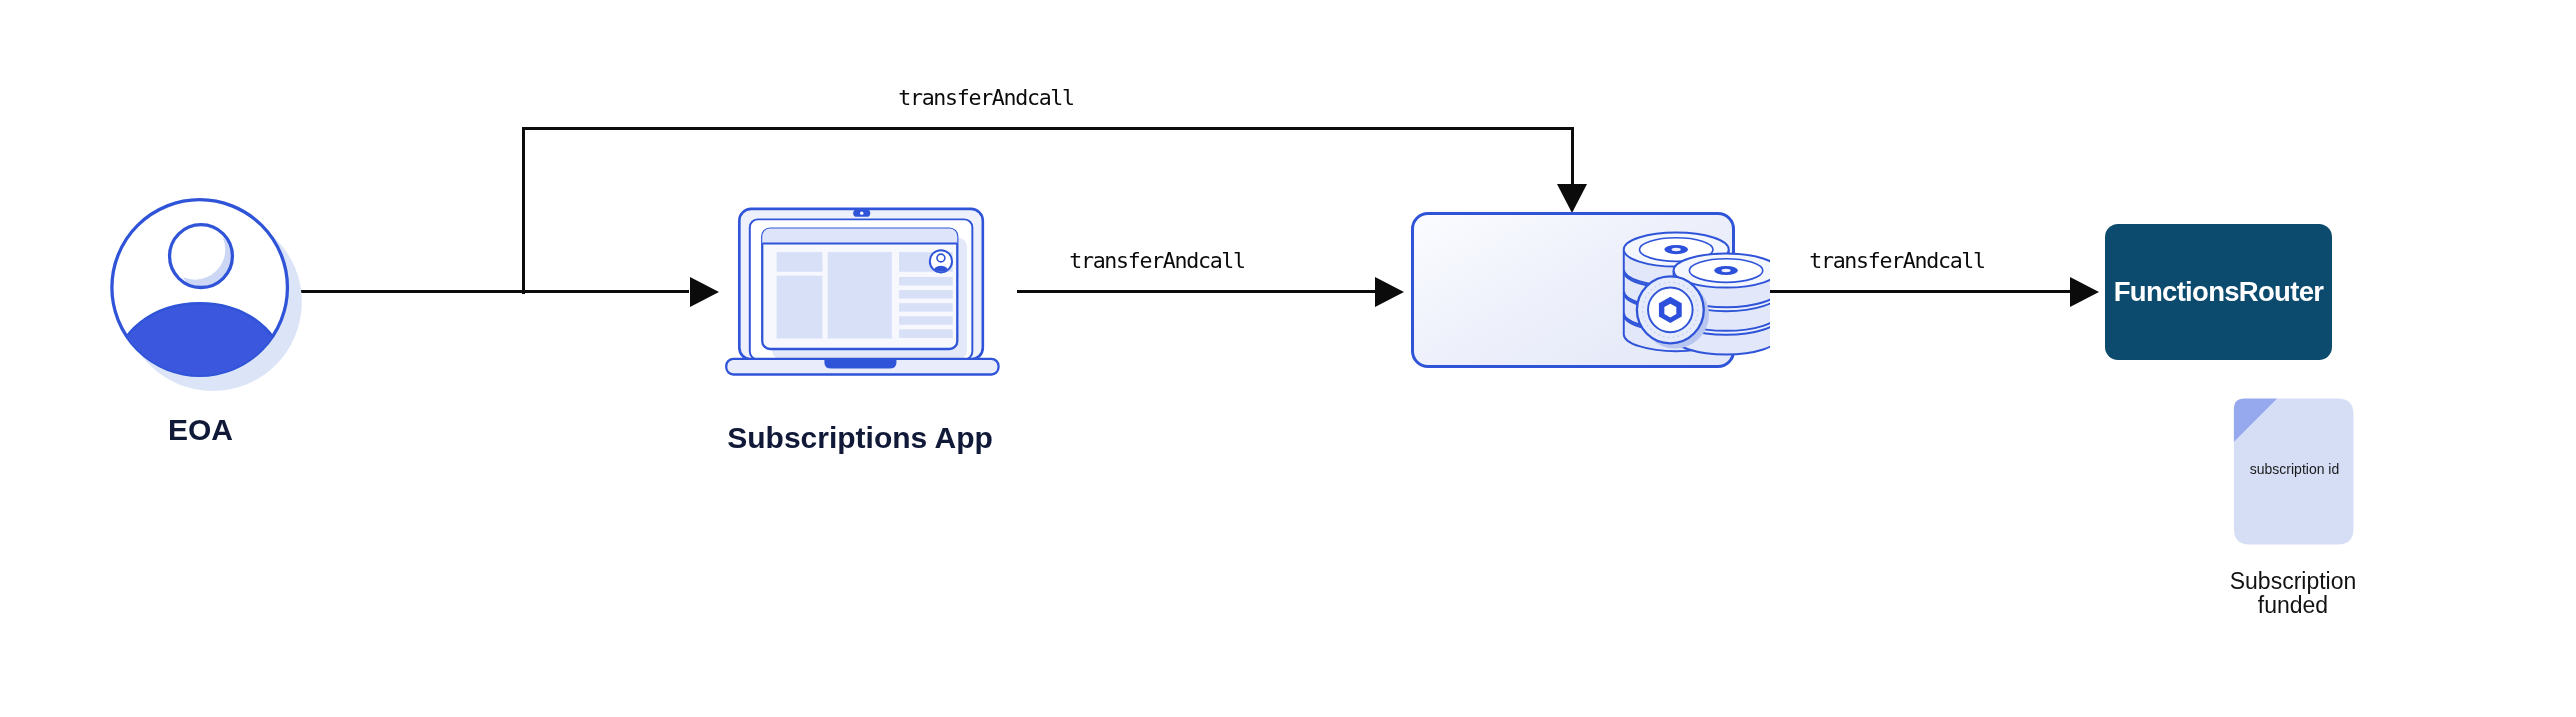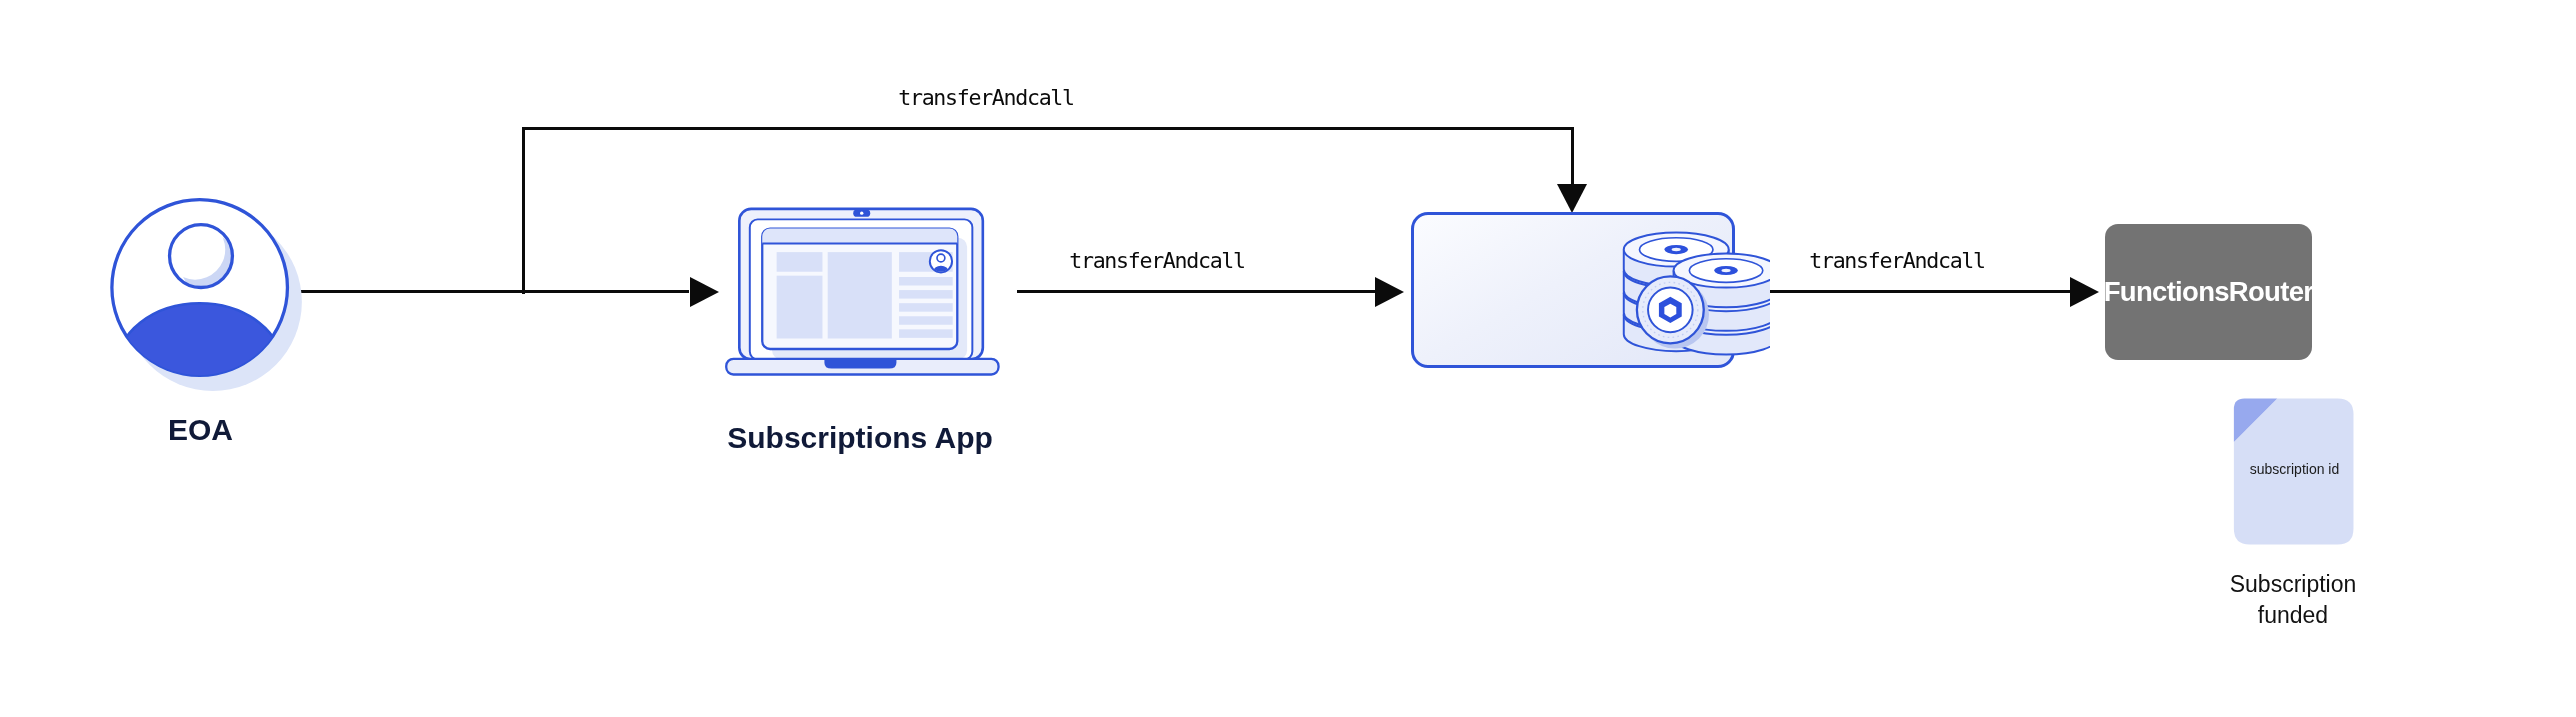--- a/index.html
+++ b/index.html
@@ -10,26 +10,26 @@
   .head-right{position:absolute;width:0;height:0;
     border-left:29px solid #0b0b0b;border-top:15px solid transparent;border-bottom:15px solid transparent;}
   .head-down{position:absolute;width:0;height:0;
     border-top:29px solid #0b0b0b;border-left:15px solid transparent;border-right:15px solid transparent;}
   .lbl-bold{position:absolute;font-weight:700;color:#101a38;font-size:30px;text-align:center;line-height:1.15;}
   .mono{position:absolute;font-family:"DejaVu Sans Mono","Liberation Mono",monospace;
         color:#0b0b0b;font-size:21.6px;letter-spacing:-1.3px;text-align:center;}
   .node-box{position:absolute;box-sizing:border-box;border-radius:17px;}
   #linktoken-box{left:1411px;top:212px;width:324px;height:156px;border:3.3px solid #2f54d8;
      background:linear-gradient(150deg,#fbfcff 0%,#eef1fb 45%,#e2e7f8 100%);}
-  #functionsrouter-box{left:2105px;top:224px;width:207px;height:136px;border-radius:13px;background:#737373;
+  #functionsrouter-box{left:2105px;top:224px;width:227px;height:136px;border-radius:13px;background:#0c4a6e;
      display:flex;align-items:center;justify-content:center;}
   #functionsrouter-label{position:static;color:#ffffff;font-weight:700;font-size:27.5px;letter-spacing:-0.7px;white-space:nowrap;}
   #doc-text{left:2236px;top:459px;width:117px;font-size:14px;line-height:21.6px;color:#1b1b1b;text-align:center;
      font-family:"Liberation Sans",sans-serif;}
-  #doc-caption{left:2201px;top:569px;width:184px;font-size:23px;line-height:31px;color:#121212;text-align:center;
+  #doc-caption{left:2201px;top:569px;width:184px;font-size:23px;line-height:24px;color:#121212;text-align:center;
      font-weight:400;}
 </style>
 </head>
 <body>
 
 <div id="canvas">
 
   <div class="line" style="left:296px;top:290px;width:393px;height:3.3px;"></div>
   <div class="head-right" style="left:690px;top:277px;"></div>
 

